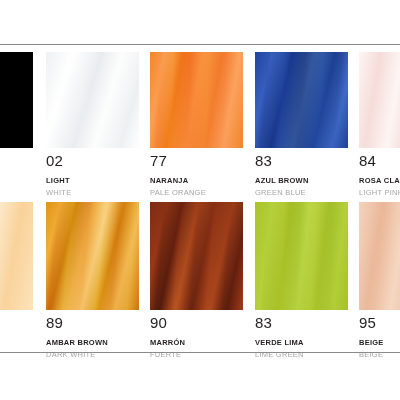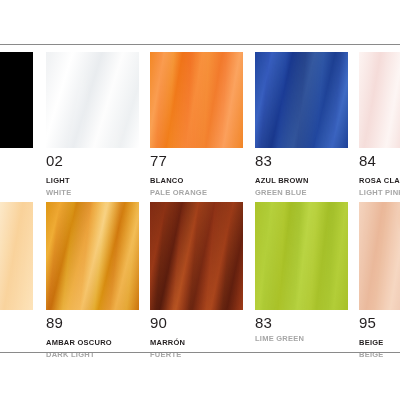--- a/index.html
+++ b/index.html
@@ -95,21 +95,21 @@
     letter-spacing: .25px;
     color: #231f20;
     font-weight: 700;
   }
   .swatch-name-en {
     margin-top: 3px;
     font-size: 7.5px;
     line-height: 9px;
     letter-spacing: .25px;
     color: #a6a6a6;
-    font-weight: 700;
+    font-weight: 400;
   }
 </style>
 </head>
 <body>
 
 <div class="catalog-page">
 
   <div class="rule rule-top"></div>
 
   <div class="swatch-grid">
@@ -138,21 +138,21 @@
       </div>
     </div>
 
     <div class="swatch-cell row-1 col-2">
       <div class="swatch-chip">
         <div class="chip-surface" style="background:linear-gradient(100deg,#f2771f 0%,#fa9a4e 13%,#ef6d17 30%,#f88c3a 48%,#f2762a 66%,#fb9e5a 82%,#f07722 100%);"></div>
         <div class="chip-streaks" style="background:linear-gradient(93deg,rgba(255,255,255,.22) 0%,rgba(0,0,0,0) 12%,rgba(255,255,255,.30) 24%,rgba(0,0,0,.10) 42%,rgba(255,255,255,.18) 60%,rgba(0,0,0,0) 78%,rgba(255,255,255,.20) 100%);"></div>
       </div>
       <div class="swatch-caption">
         <div class="swatch-code">77</div>
-        <div class="swatch-name-es">BLANCO</div>
+        <div class="swatch-name-es">NARANJA</div>
         <div class="swatch-name-en">PALE ORANGE</div>
       </div>
     </div>
 
     <div class="swatch-cell row-1 col-3">
       <div class="swatch-chip">
         <div class="chip-surface" style="background:linear-gradient(103deg,#1b3c94 0%,#3a63c2 15%,#173485 33%,#34589f 52%,#1d3f92 70%,#3e6ac4 86%,#1a3a8e 100%);"></div>
         <div class="chip-streaks" style="background:linear-gradient(95deg,rgba(255,255,255,.20) 0%,rgba(0,0,0,.18) 14%,rgba(255,255,255,.26) 31%,rgba(0,0,0,.16) 50%,rgba(255,255,255,.22) 68%,rgba(0,0,0,.14) 85%,rgba(255,255,255,.18) 100%);"></div>
       </div>
       <div class="swatch-caption">
@@ -186,22 +186,22 @@
       </div>
     </div>
 
     <div class="swatch-cell row-2 col-1">
       <div class="swatch-chip">
         <div class="chip-surface" style="background:linear-gradient(104deg,#d8800f 0%,#f0ae35 12%,#c9710c 26%,#eda940 40%,#f6c46a 52%,#d4820f 66%,#f0b04a 80%,#ce7a0d 100%);"></div>
         <div class="chip-streaks" style="background:linear-gradient(96deg,rgba(255,255,255,.34) 0%,rgba(0,0,0,.16) 13%,rgba(255,255,255,.40) 27%,rgba(0,0,0,.18) 43%,rgba(255,255,255,.44) 57%,rgba(0,0,0,.14) 72%,rgba(255,255,255,.30) 88%,rgba(0,0,0,.12) 100%);"></div>
       </div>
       <div class="swatch-caption">
         <div class="swatch-code">89</div>
-        <div class="swatch-name-es">AMBAR OSCURO</div>
-        <div class="swatch-name-en">DARK LIGHT</div>
+        <div class="swatch-name-es">AMBAR BROWN</div>
+        <div class="swatch-name-en">DARK WHITE</div>
       </div>
     </div>
 
     <div class="swatch-cell row-2 col-2">
       <div class="swatch-chip">
         <div class="chip-surface" style="background:linear-gradient(102deg,#6f2410 0%,#9c3a17 14%,#5d1d0d 28%,#b04c1e 42%,#7c2a12 56%,#a8441b 72%,#66200e 86%,#933616 100%);"></div>
         <div class="chip-streaks" style="background:linear-gradient(95deg,rgba(255,255,255,.24) 0%,rgba(0,0,0,.30) 15%,rgba(255,255,255,.28) 32%,rgba(0,0,0,.34) 48%,rgba(255,255,255,.22) 64%,rgba(0,0,0,.28) 80%,rgba(255,255,255,.20) 100%);"></div>
       </div>
       <div class="swatch-caption">
         <div class="swatch-code">90</div>
@@ -210,20 +210,21 @@
       </div>
     </div>
 
     <div class="swatch-cell row-2 col-3">
       <div class="swatch-chip">
         <div class="chip-surface" style="background:linear-gradient(97deg,#a3be26 0%,#b6d13c 16%,#9fba23 34%,#b9d442 52%,#a4bf28 70%,#b3ce38 86%,#a1bc25 100%);"></div>
         <div class="chip-streaks" style="background:linear-gradient(93deg,rgba(255,255,255,.18) 0%,rgba(0,0,0,.08) 14%,rgba(255,255,255,.22) 30%,rgba(0,0,0,.10) 46%,rgba(255,255,255,.16) 62%,rgba(0,0,0,.08) 80%,rgba(255,255,255,.14) 100%);"></div>
       </div>
       <div class="swatch-caption">
         <div class="swatch-code">83</div>
+        <div class="swatch-name-es">VERDE LIMA</div>
         <div class="swatch-name-en">LIME GREEN</div>
       </div>
     </div>
 
     <div class="swatch-cell row-2 col-4">
       <div class="swatch-chip">
         <div class="chip-surface" style="background:linear-gradient(99deg,#f3cdb4 0%,#e9b79a 22%,#f5d4bd 44%,#e6b094 66%,#f2cbb2 86%,#ebbb9f 100%);"></div>
         <div class="chip-streaks" style="background:radial-gradient(ellipse 26px 34px at 62% 16%, rgba(120,48,36,.95) 0%, rgba(150,70,52,.55) 48%, rgba(255,255,255,0) 76%), linear-gradient(96deg,rgba(255,255,255,.26) 0%,rgba(170,110,88,.22) 26%,rgba(255,255,255,.24) 52%,rgba(170,110,88,.20) 76%,rgba(255,255,255,.20) 100%);"></div>
       </div>
       <div class="swatch-caption">

